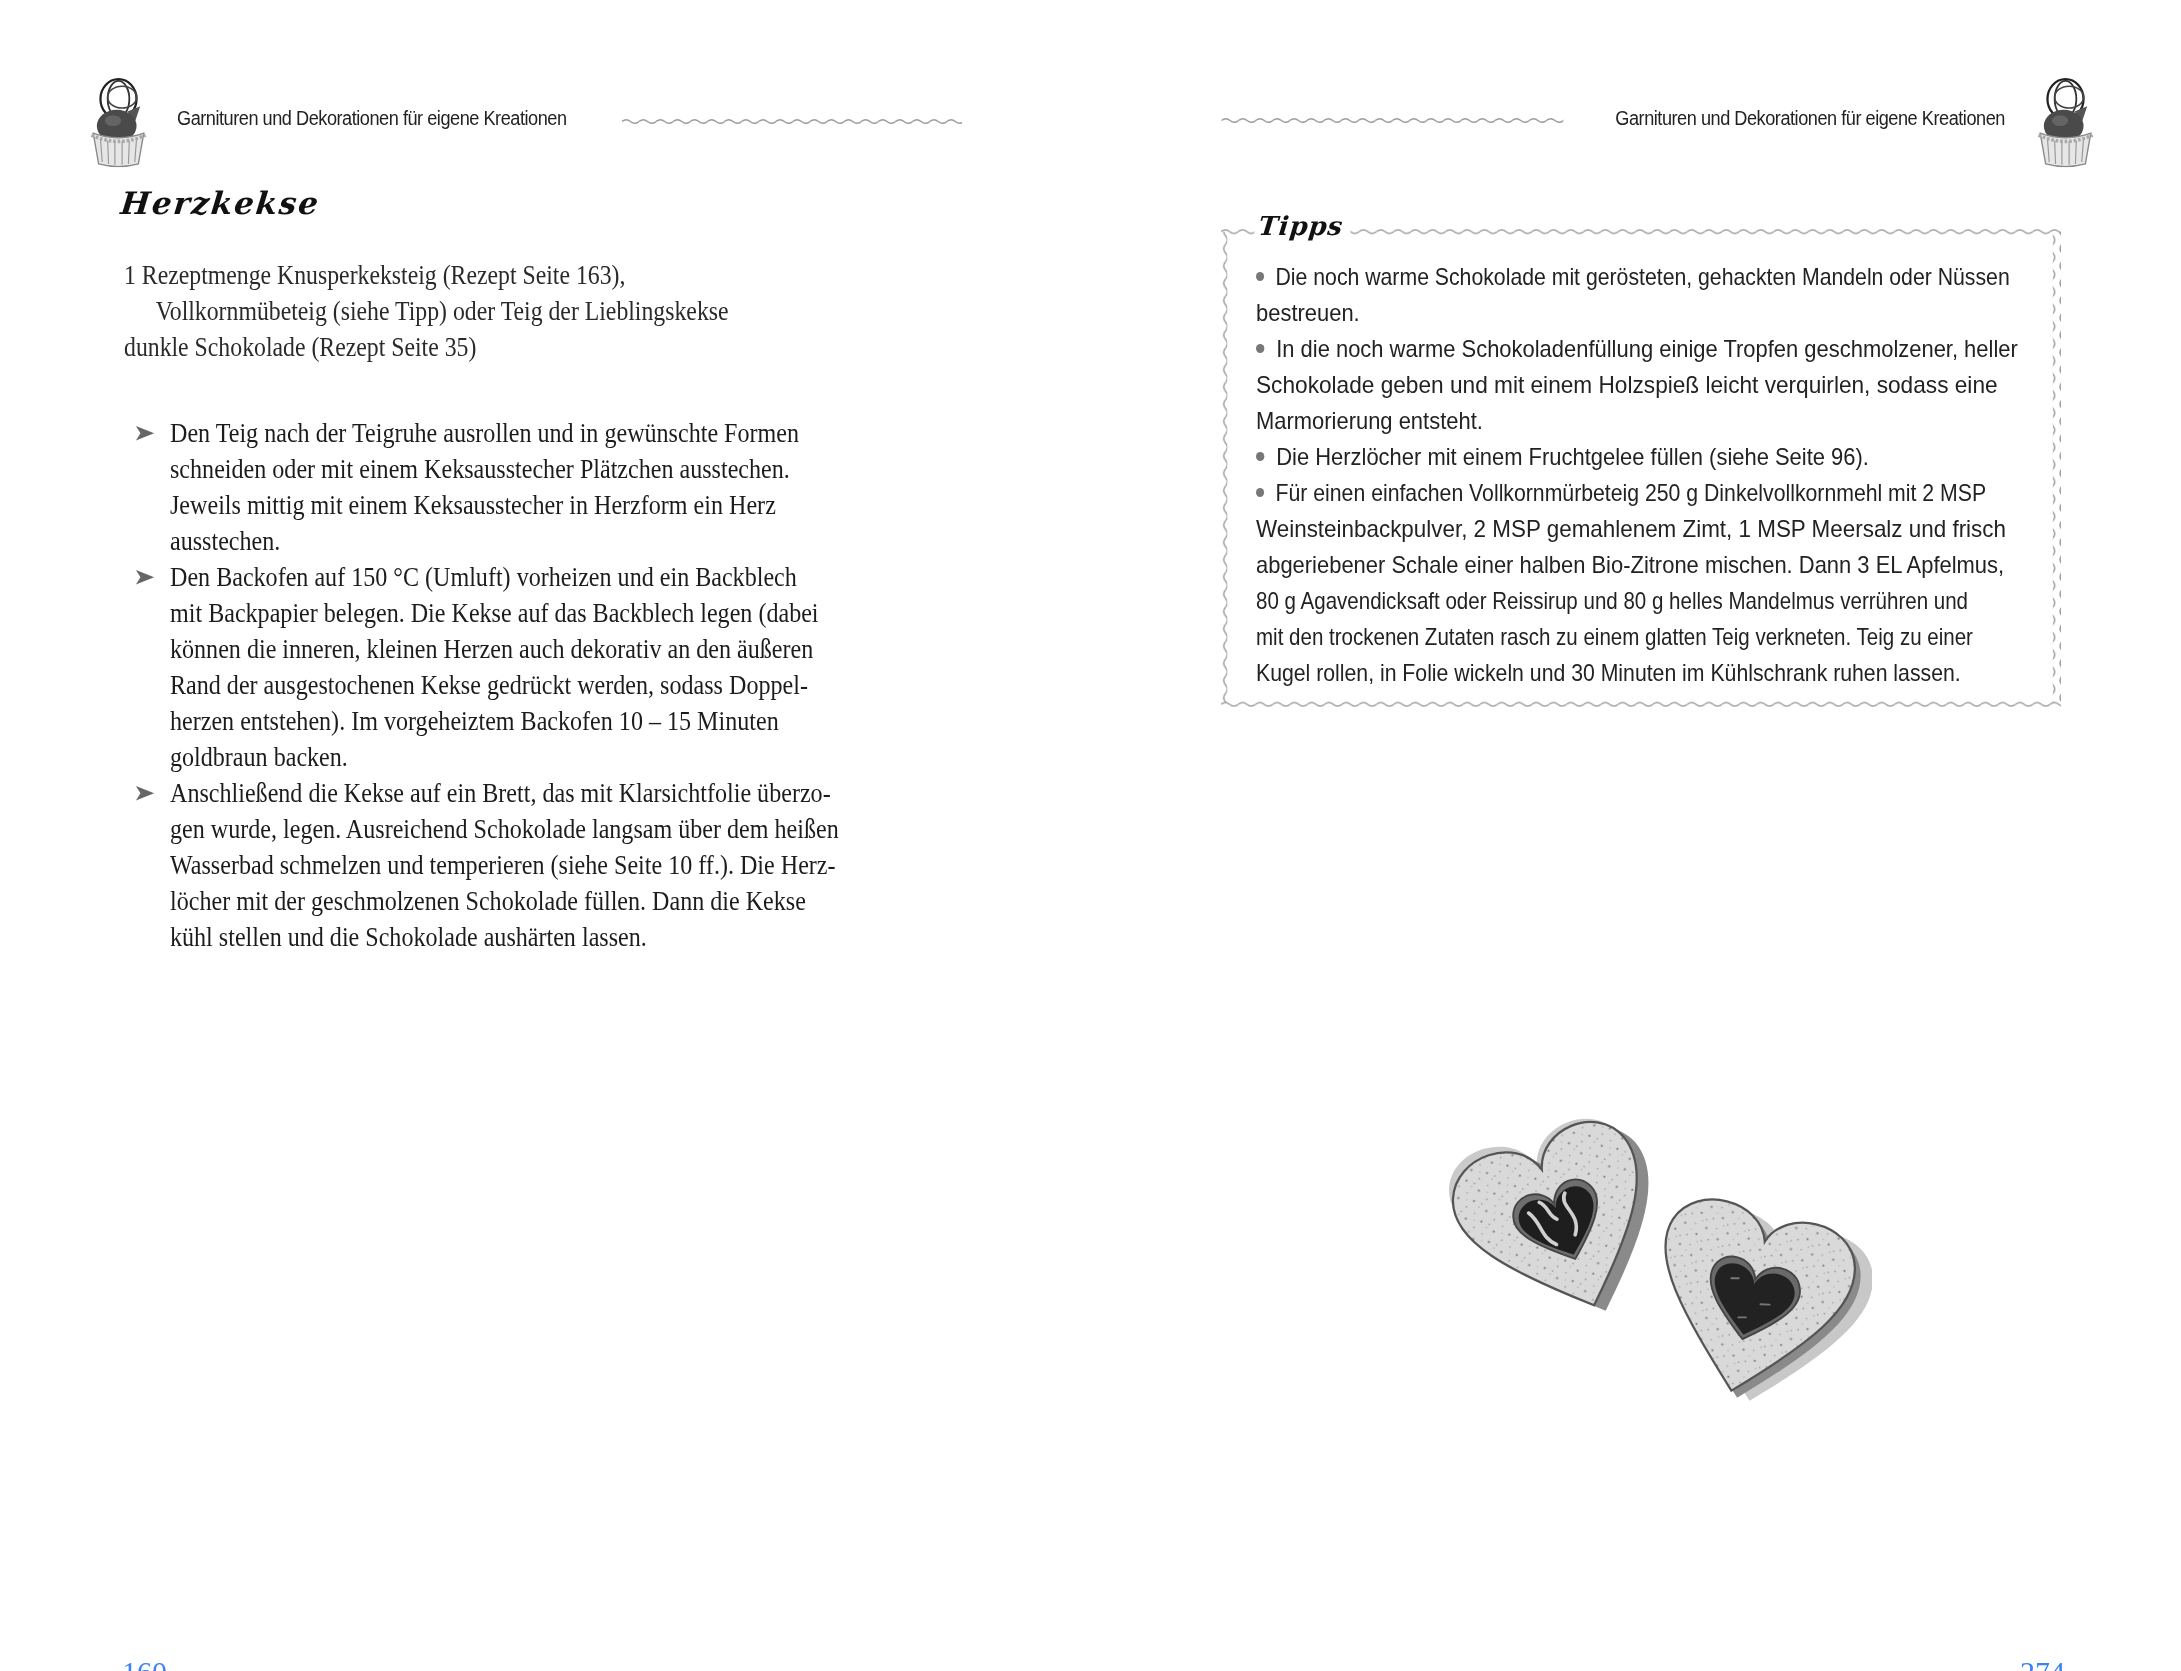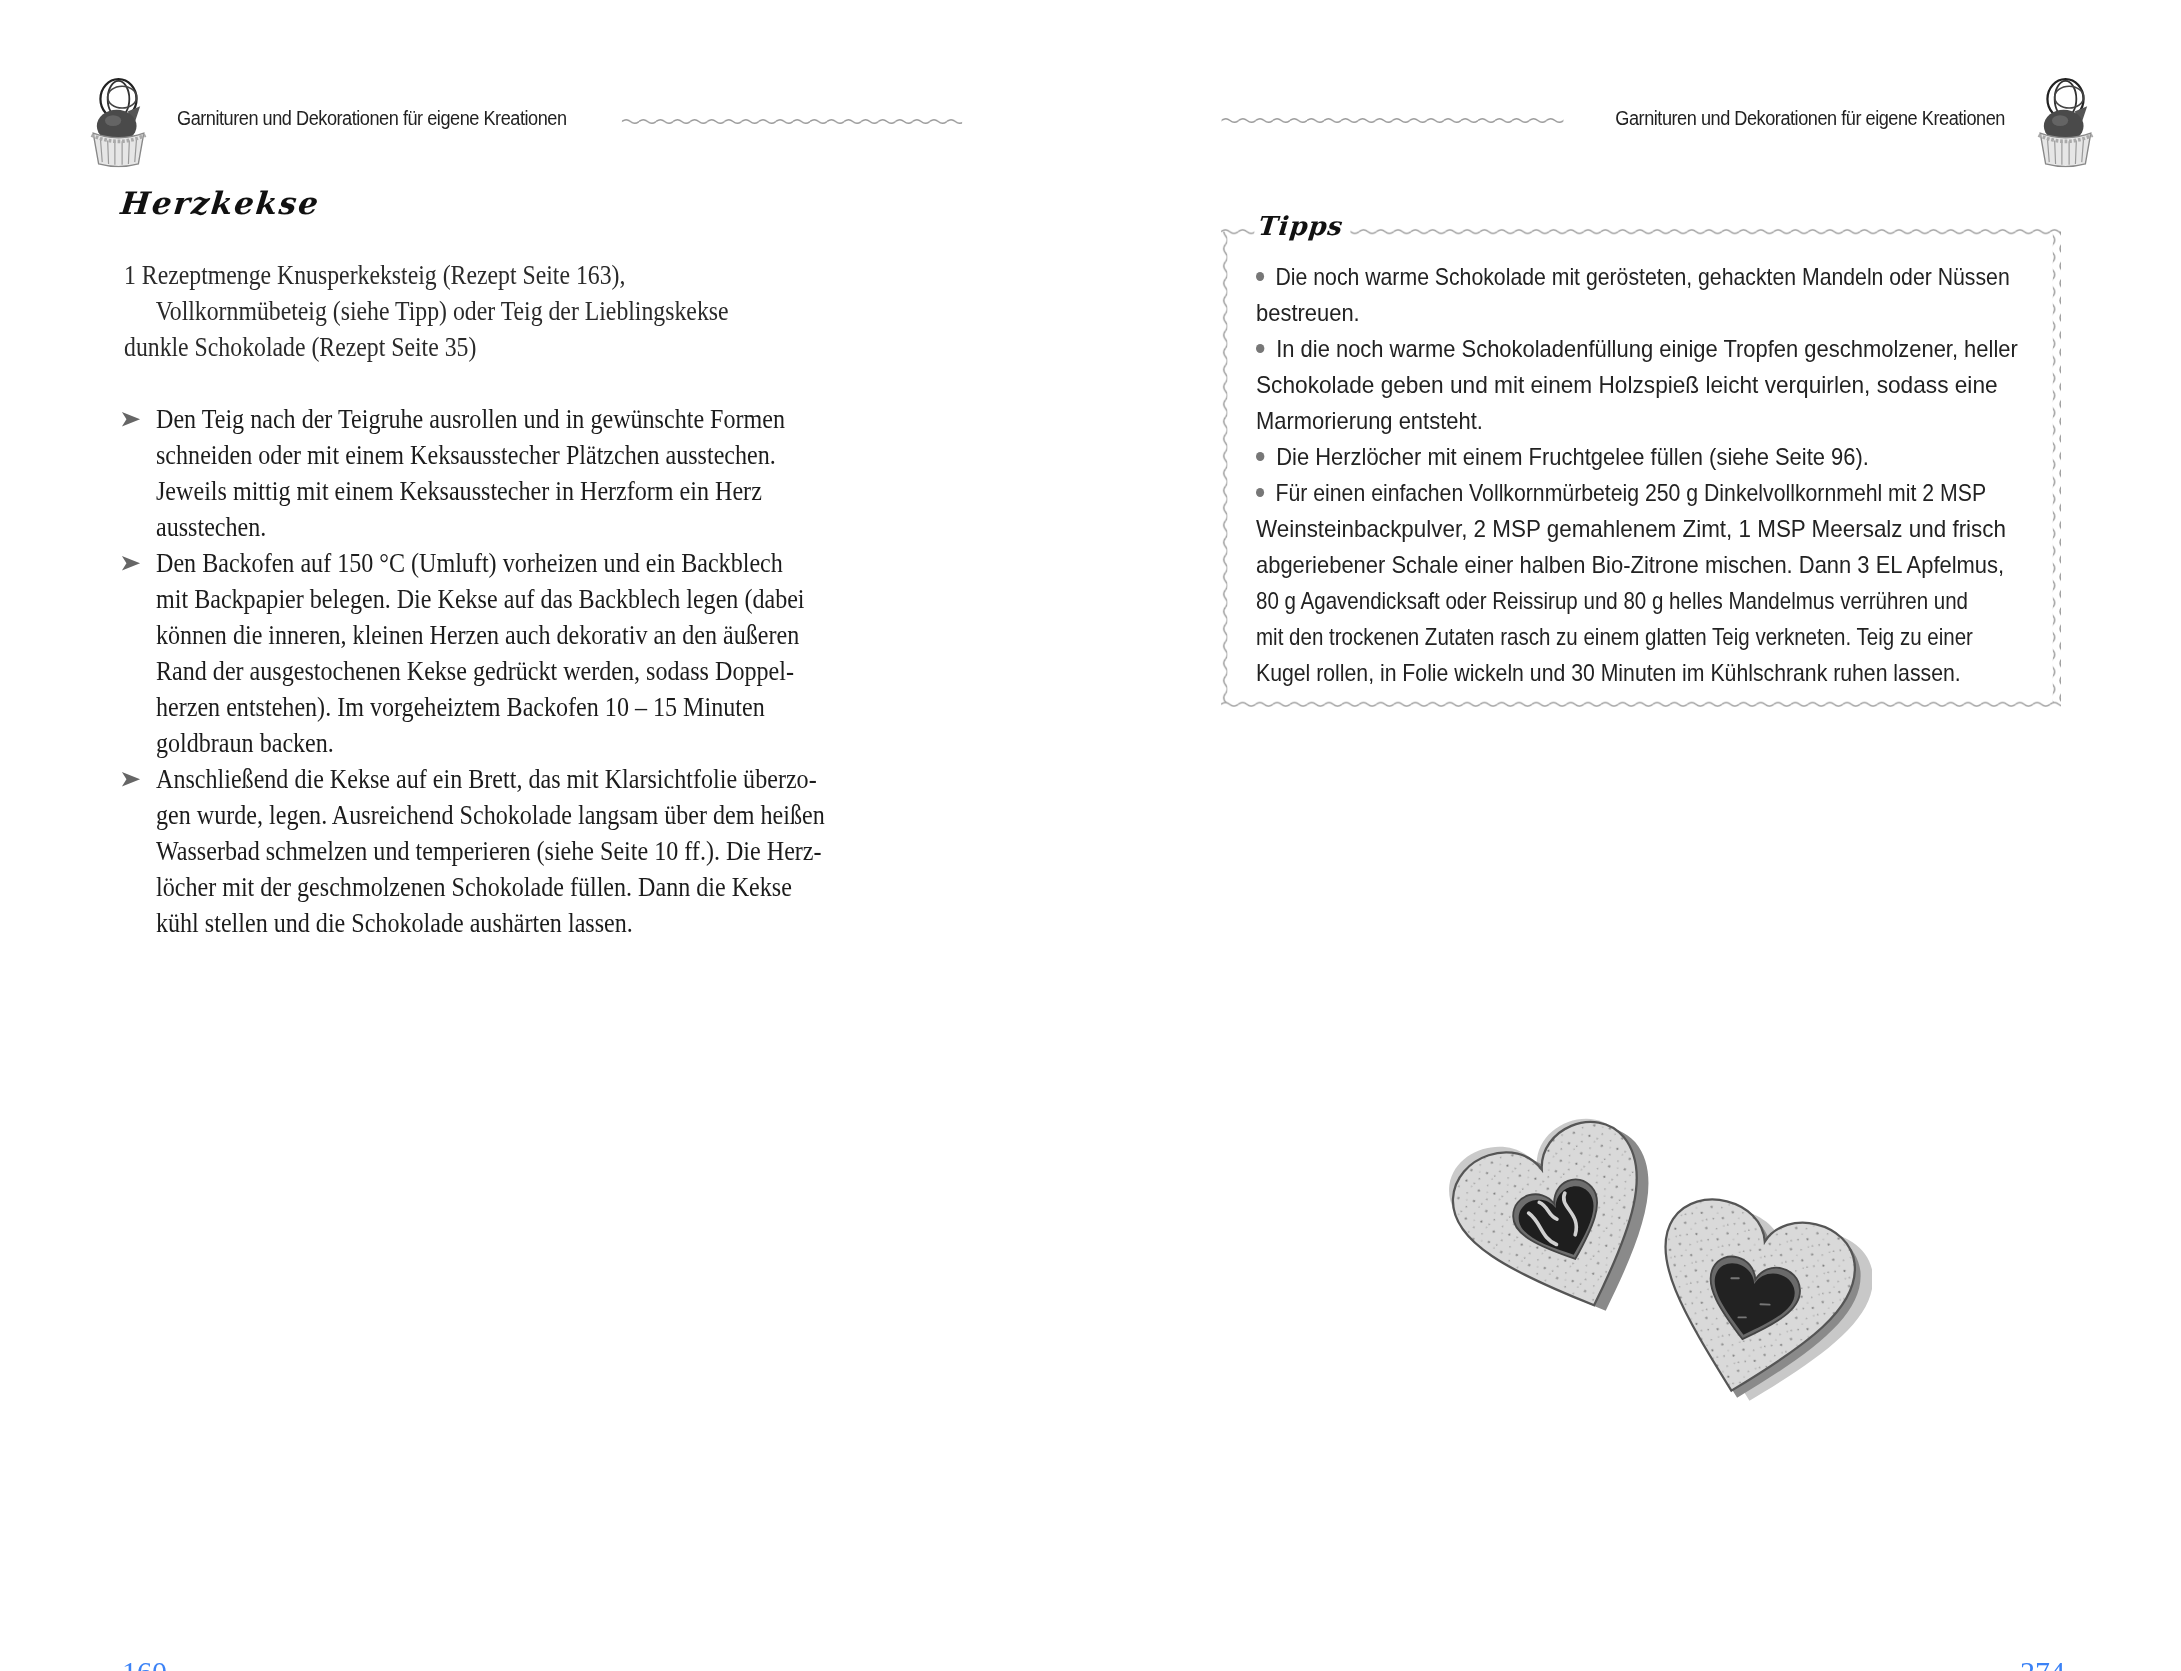--- a/index.html
+++ b/index.html
@@ -14,21 +14,21 @@
 
   
   .recipe-title { position: absolute; left: 121px; top: 185px; font-family: "DejaVu Serif", serif; font-style: italic; font-weight: bold; font-size: 31px; letter-spacing: 1.8px; color: #111; transform: skewX(-6deg); }
 
   
   .ingredients { position: absolute; left: 124px; top: 257px; width: 864px; font-family: "Liberation Serif", serif; font-size: 27px; line-height: 36px; color: #2a2a2a; }
   .ingredients div { white-space: nowrap; transform: scaleX(0.88); transform-origin: left center; }
   .ingredients .indent { padding-left: 36px; }
 
   
-  .steps { position: absolute; left: 121px; top: 401px; width: 873px; margin: 0; padding: 0; list-style: none; font-family: "Liberation Serif", serif; font-size: 28px; line-height: 36px; color: #1c1c1c; }
+  .steps { position: absolute; left: 121px; top: 401px; width: 873px; margin: 14px; padding: 0; list-style: none; font-family: "Liberation Serif", serif; font-size: 28px; line-height: 36px; color: #1c1c1c; }
   .steps li { position: relative; padding-left: 35px; }
   .steps .arrow { position: absolute; left: 0; top: 10px; width: 20px; height: 16.4px; }
   .steps .line { display: block; white-space: nowrap; transform: scaleX(0.86); transform-origin: left center; }
 
   
   .tipps-box { position: absolute; left: 1221px; top: 227px; width: 840px; height: 482px; }
   .tipps-title { position: absolute; left: 1255px; top: 211px; font-family: "DejaVu Serif", serif; font-style: italic; font-weight: bold; font-size: 26px; letter-spacing: 0.9px; color: #111; background: #fff; padding: 0 7.3px 0 3.6px; transform: skewX(-6deg); }
   .tipps-list { position: absolute; left: 1256px; top: 259px; width: 768px; margin: 0; padding: 0; list-style: none; font-family: "Liberation Sans", sans-serif; font-size: 23.6px; line-height: 36px; color: #222; }
   .tipps-list li .line { display: block; white-space: nowrap; transform-origin: left center; }
   .bullet { display: inline-block; width: 9px; height: 9px; border-radius: 50%; background: #777; margin-right: 12.7px; vertical-align: middle; position: relative; top: -2.7px; }

